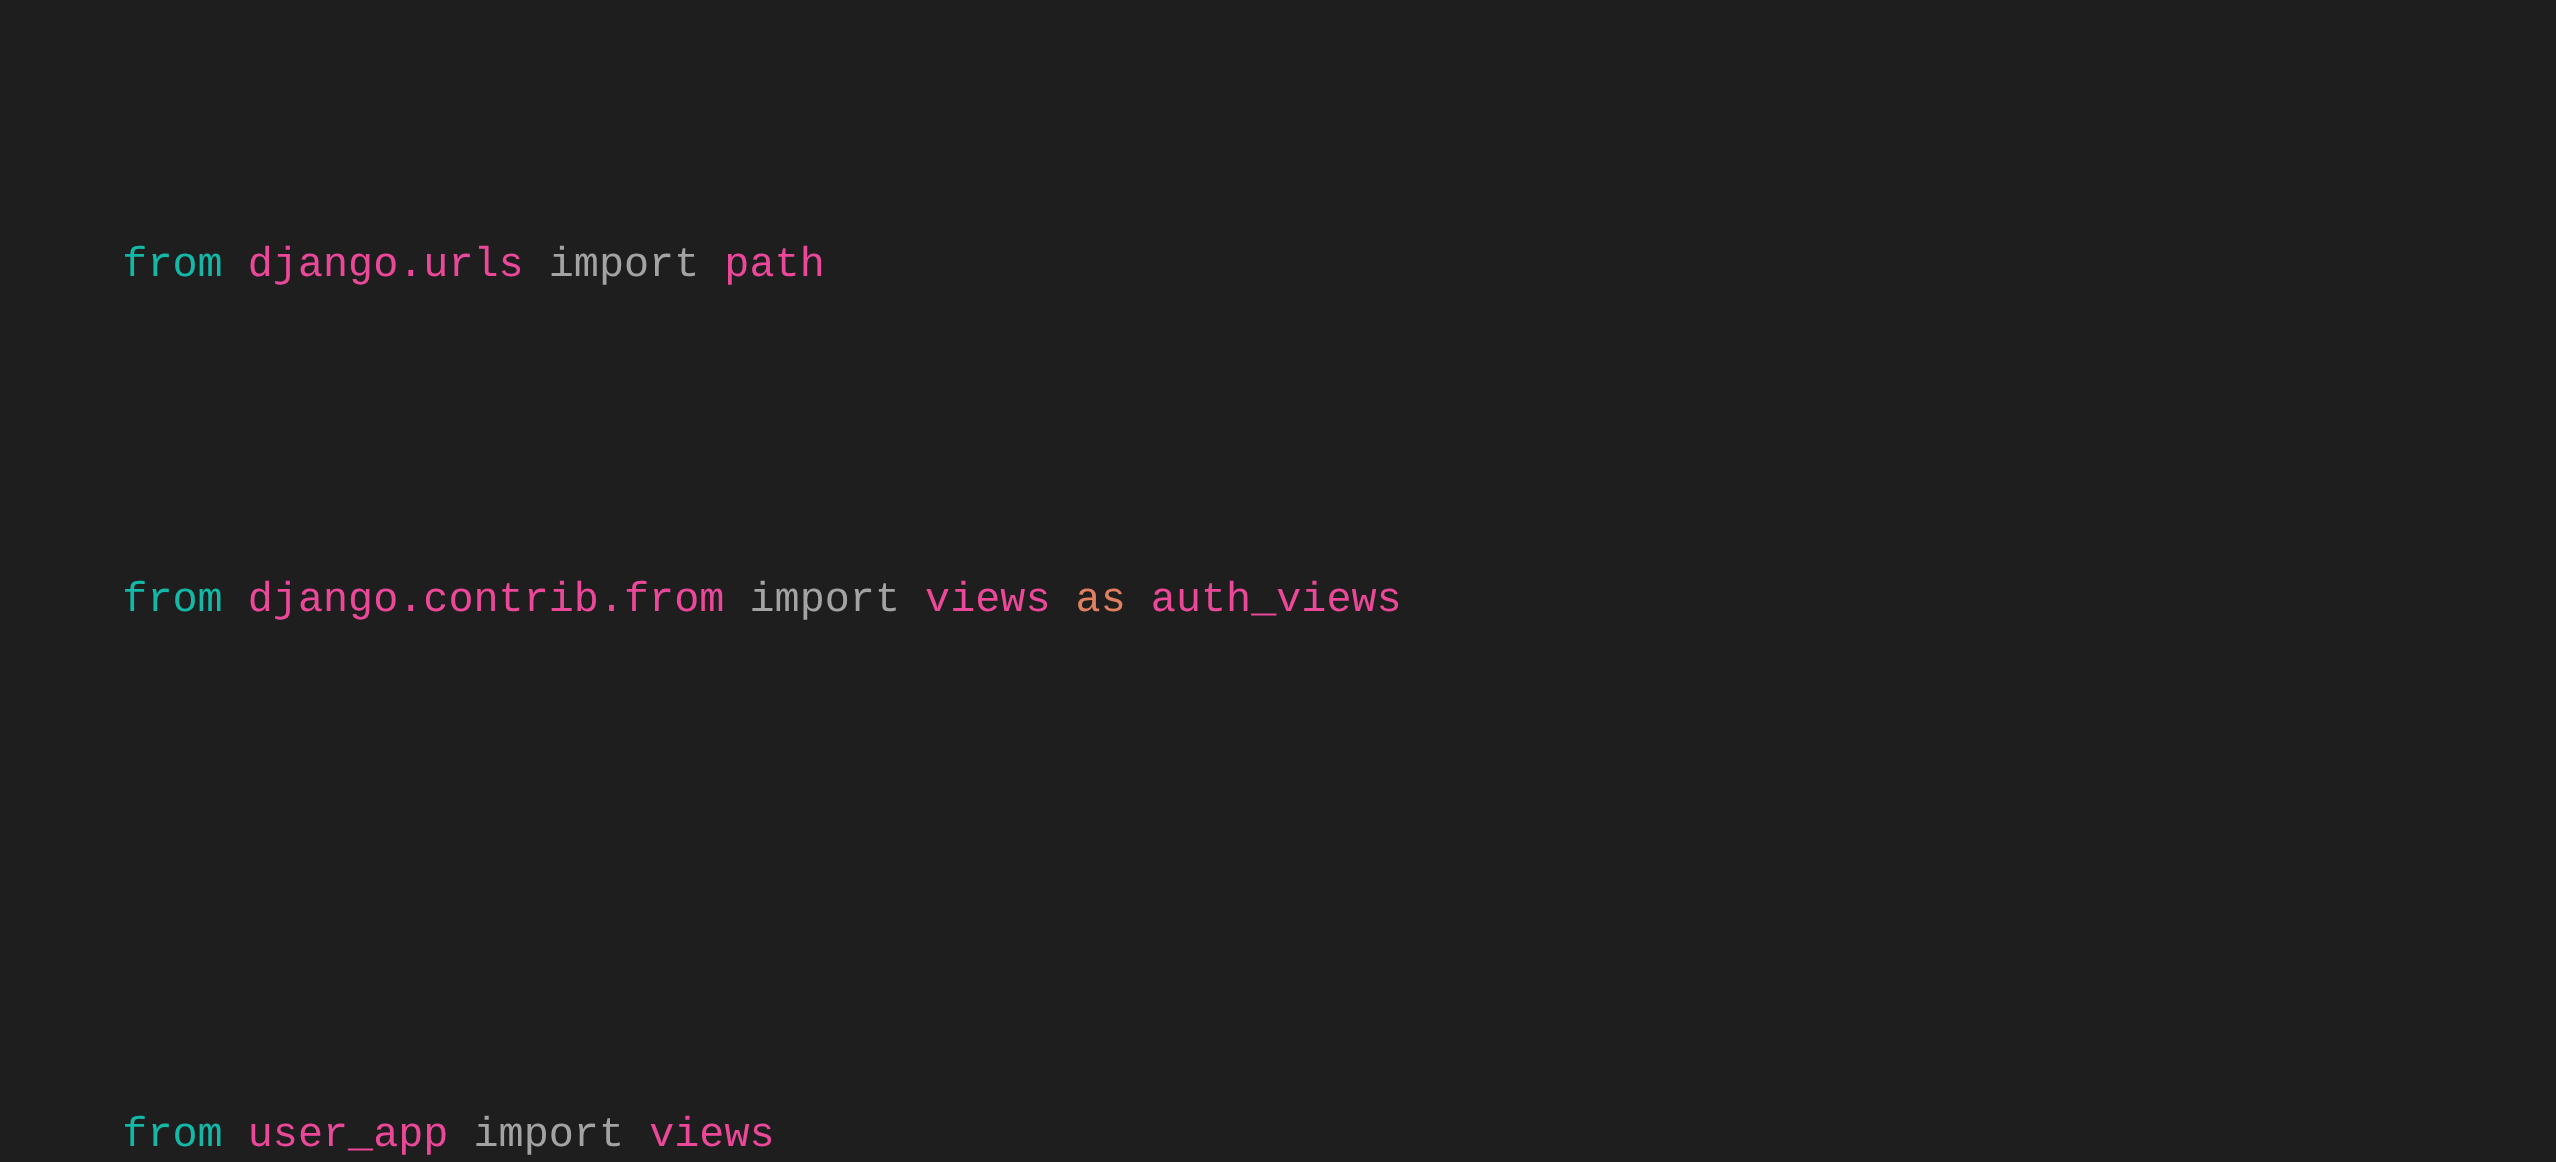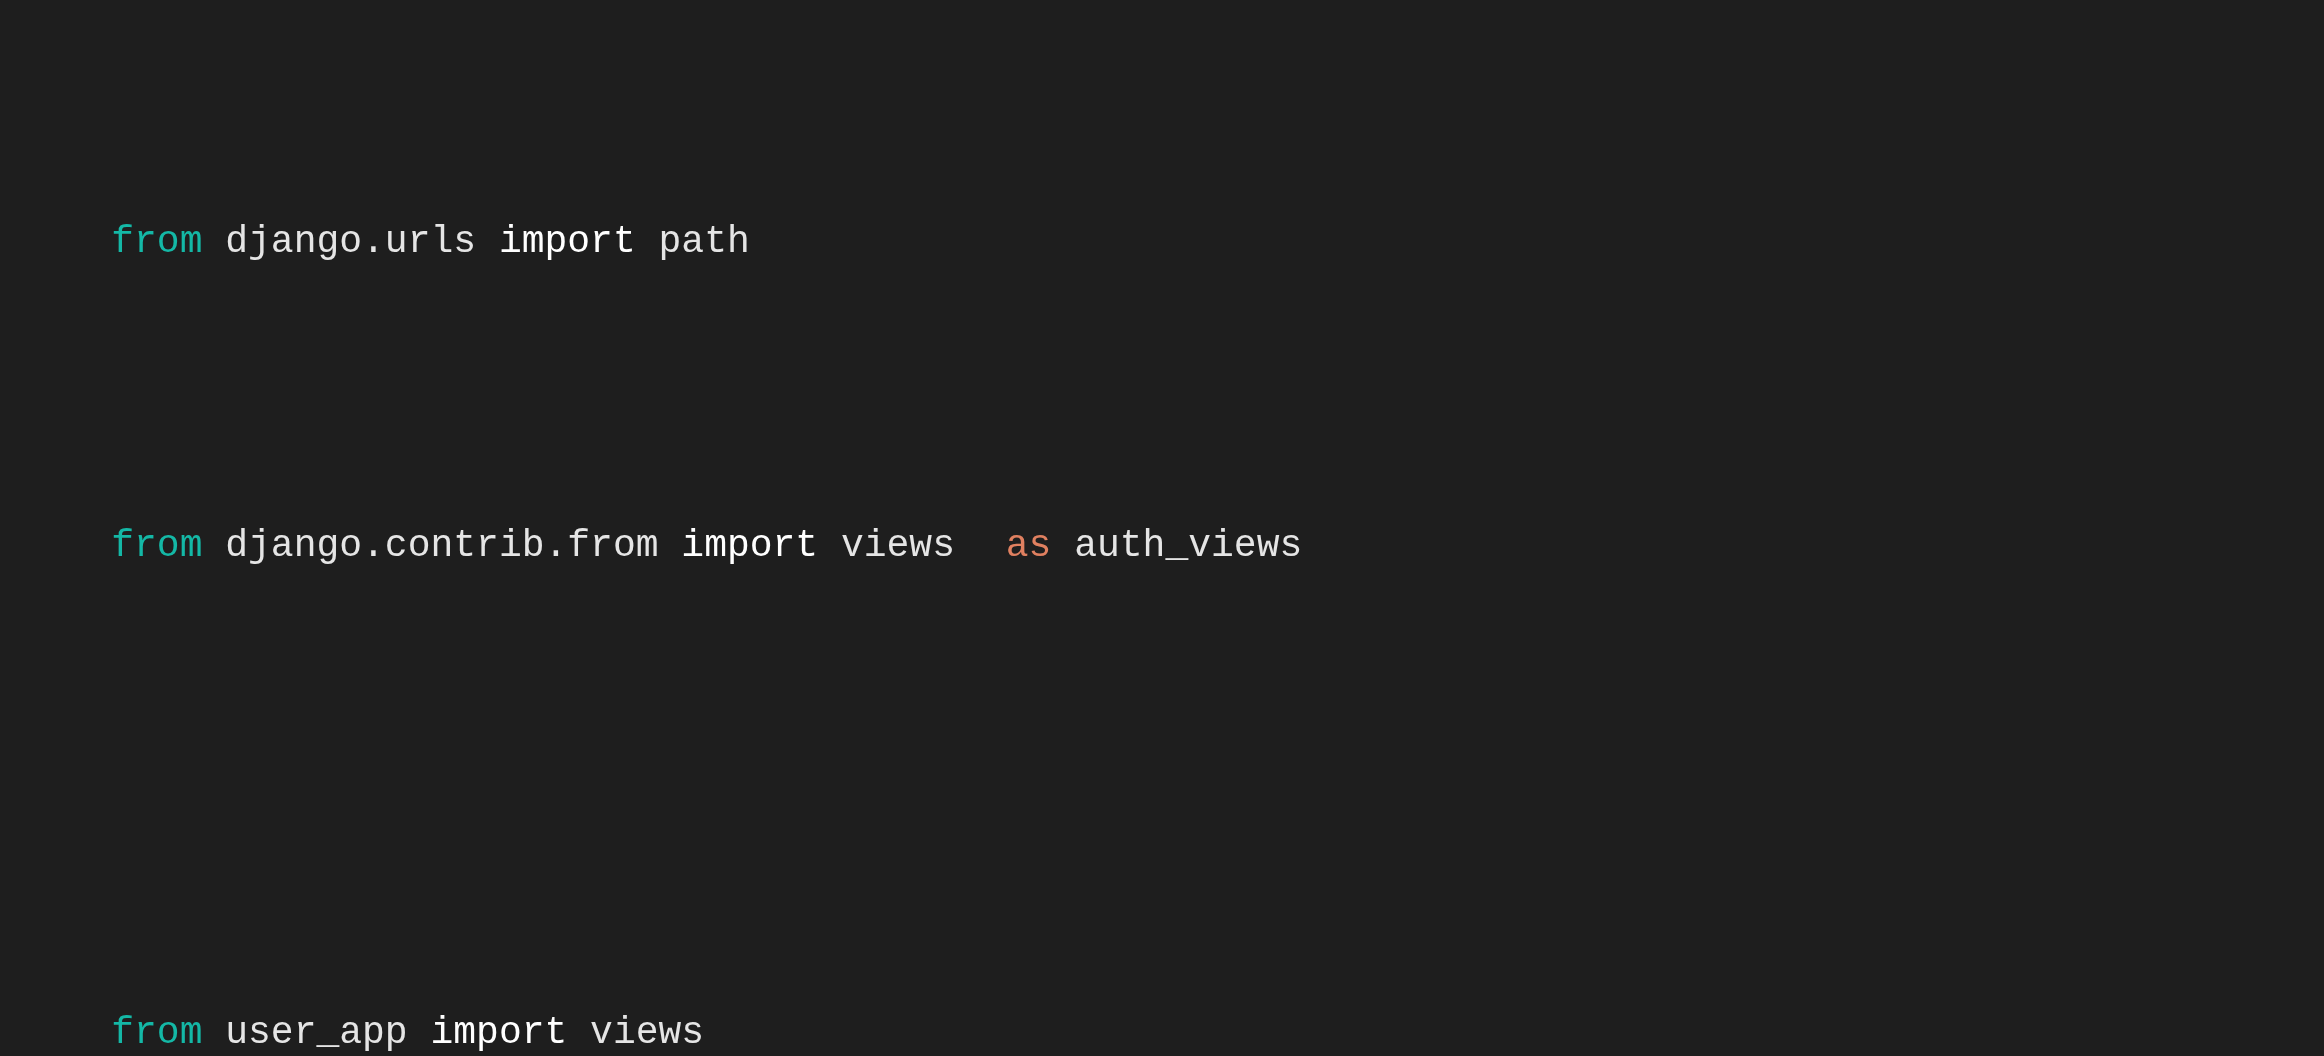--- a/index.html
+++ b/index.html
@@ -27,30 +27,29 @@
     .line {
       display: block;
       min-height: 1.6em;
     }
 
     .kw-from {
       color: #14b8a6;
     }
 
     .kw-import {
-      color: #ffffff;
+      color: #a3a3a3;
     }
 
     .kw-as {
       color: #e08060;
-      margin-left: 28px;
     }
 
     .normal {
-      color: #e5e5e5;
+      color: #ec4899;
     }
 
     .blank {
       display: block;
       height: 1.6em;
     }
   </style>
 </head>
 <body>
 

